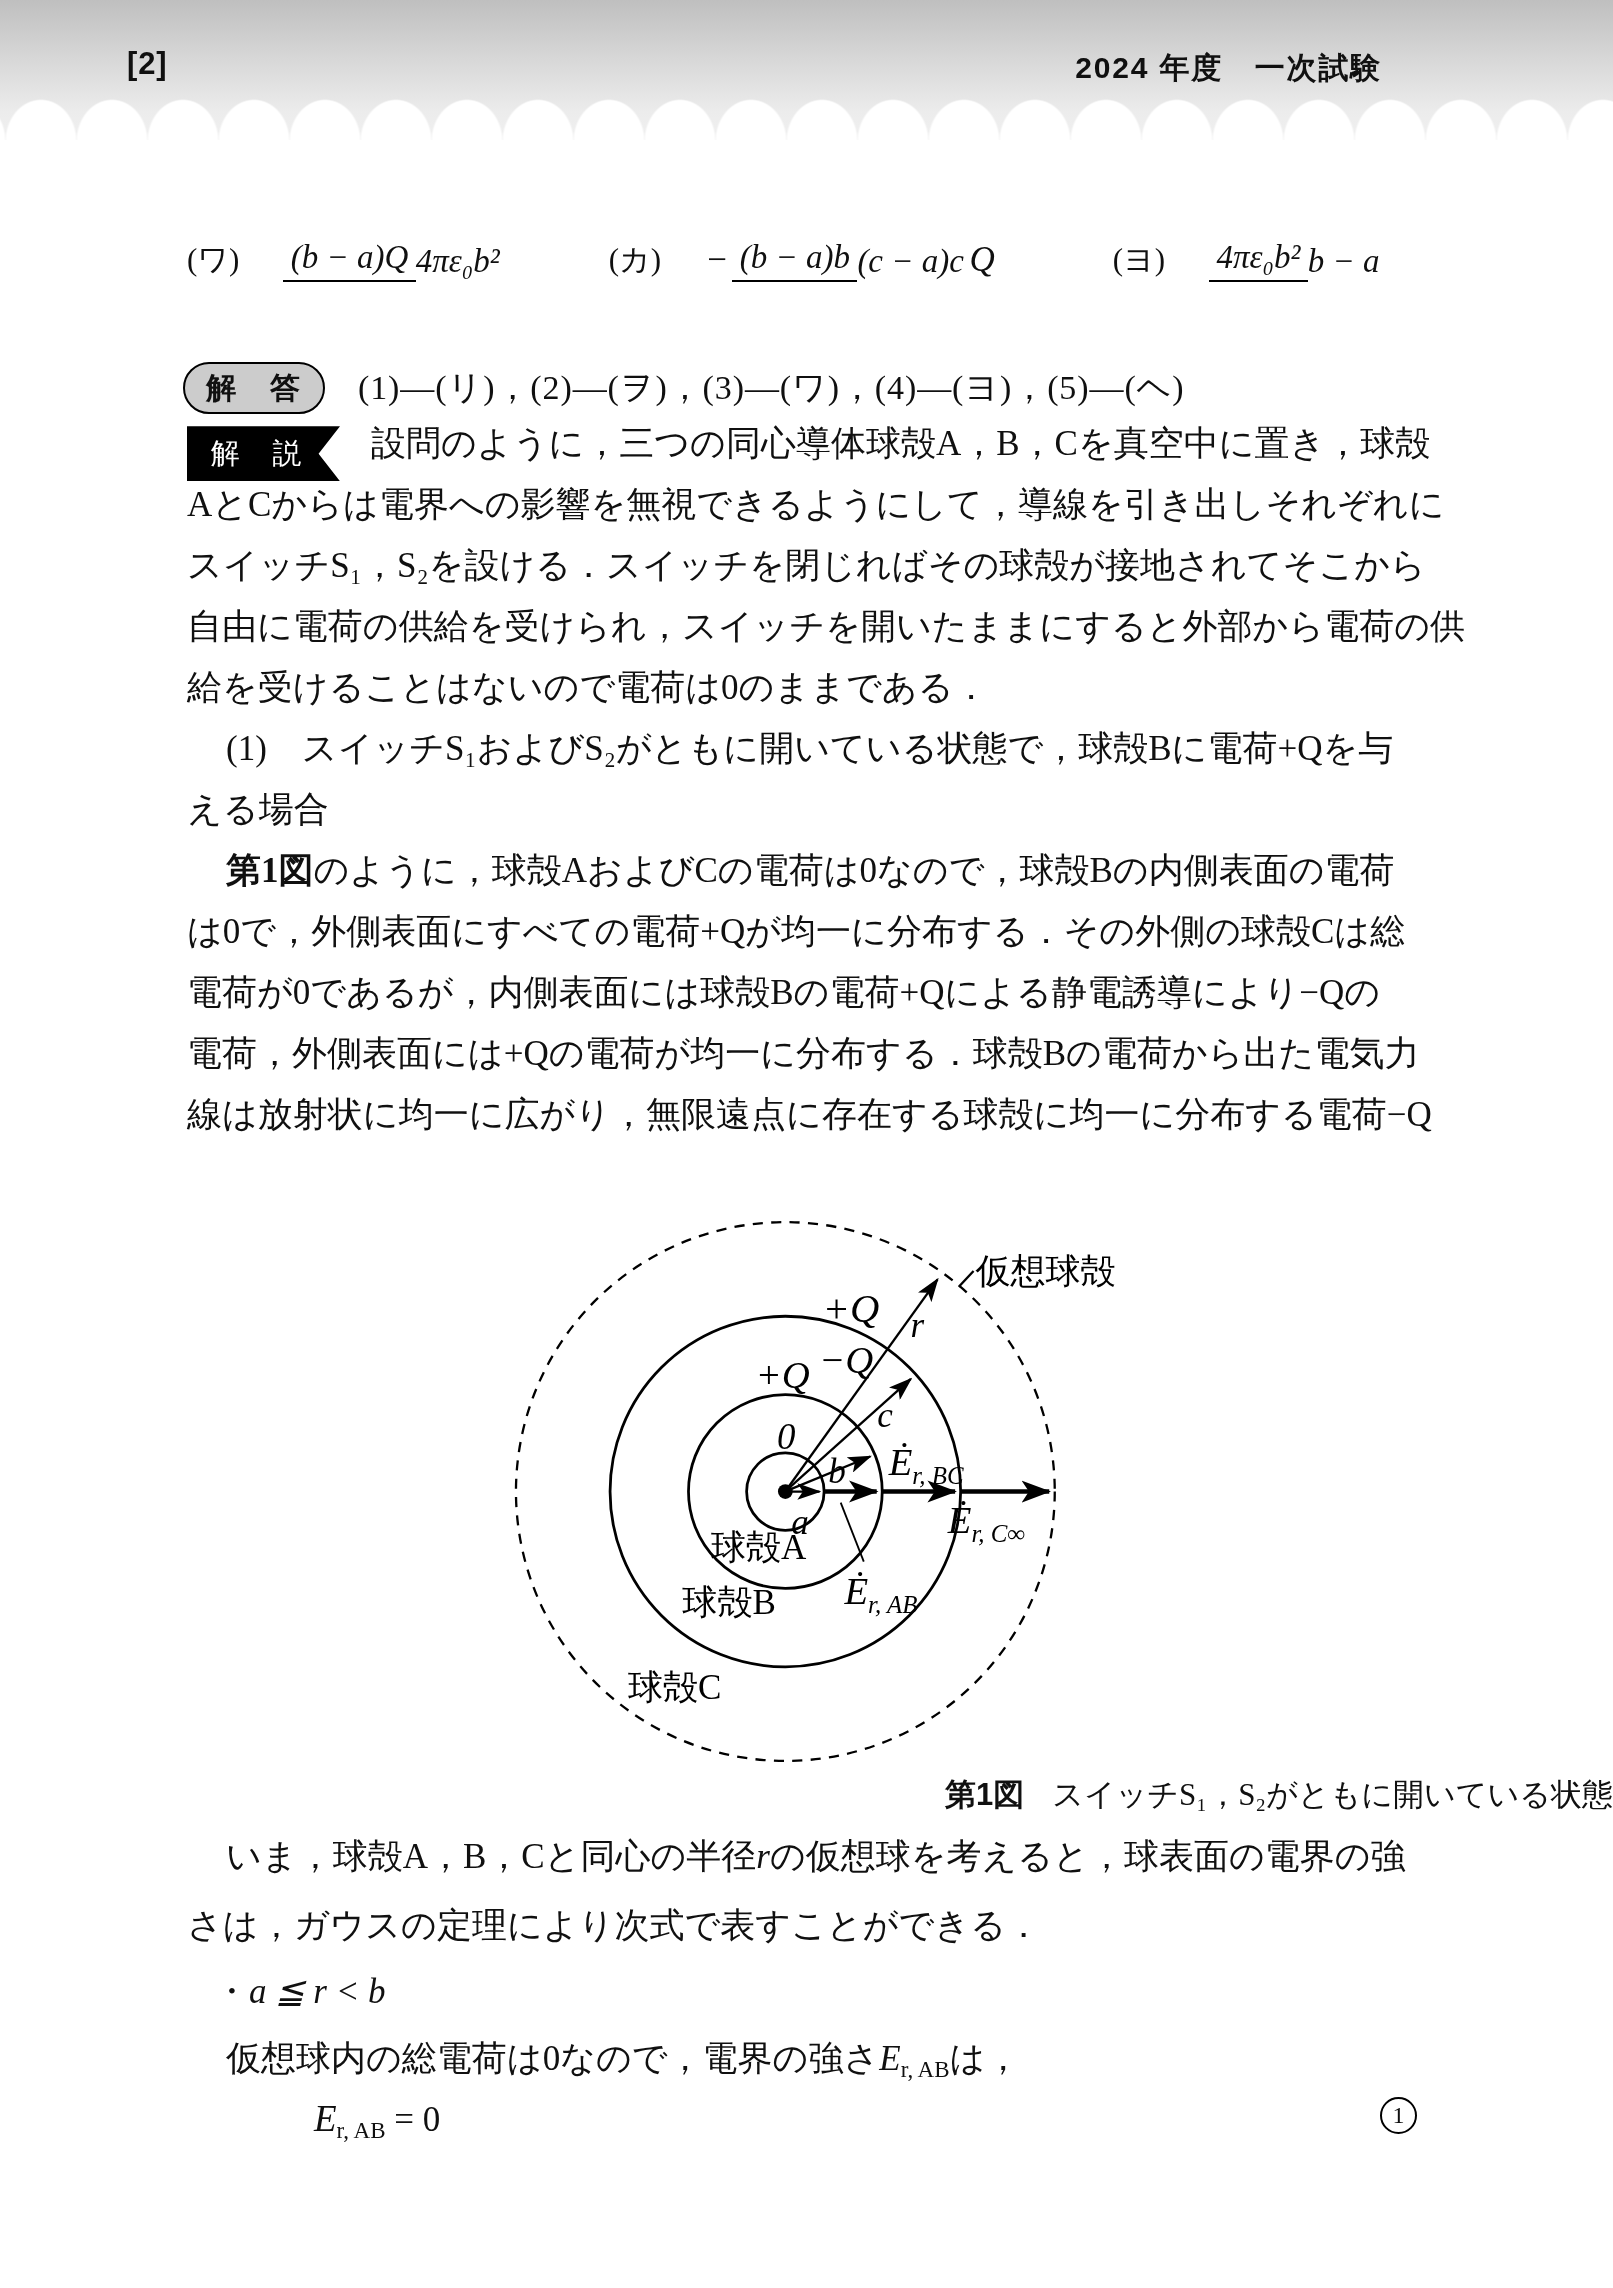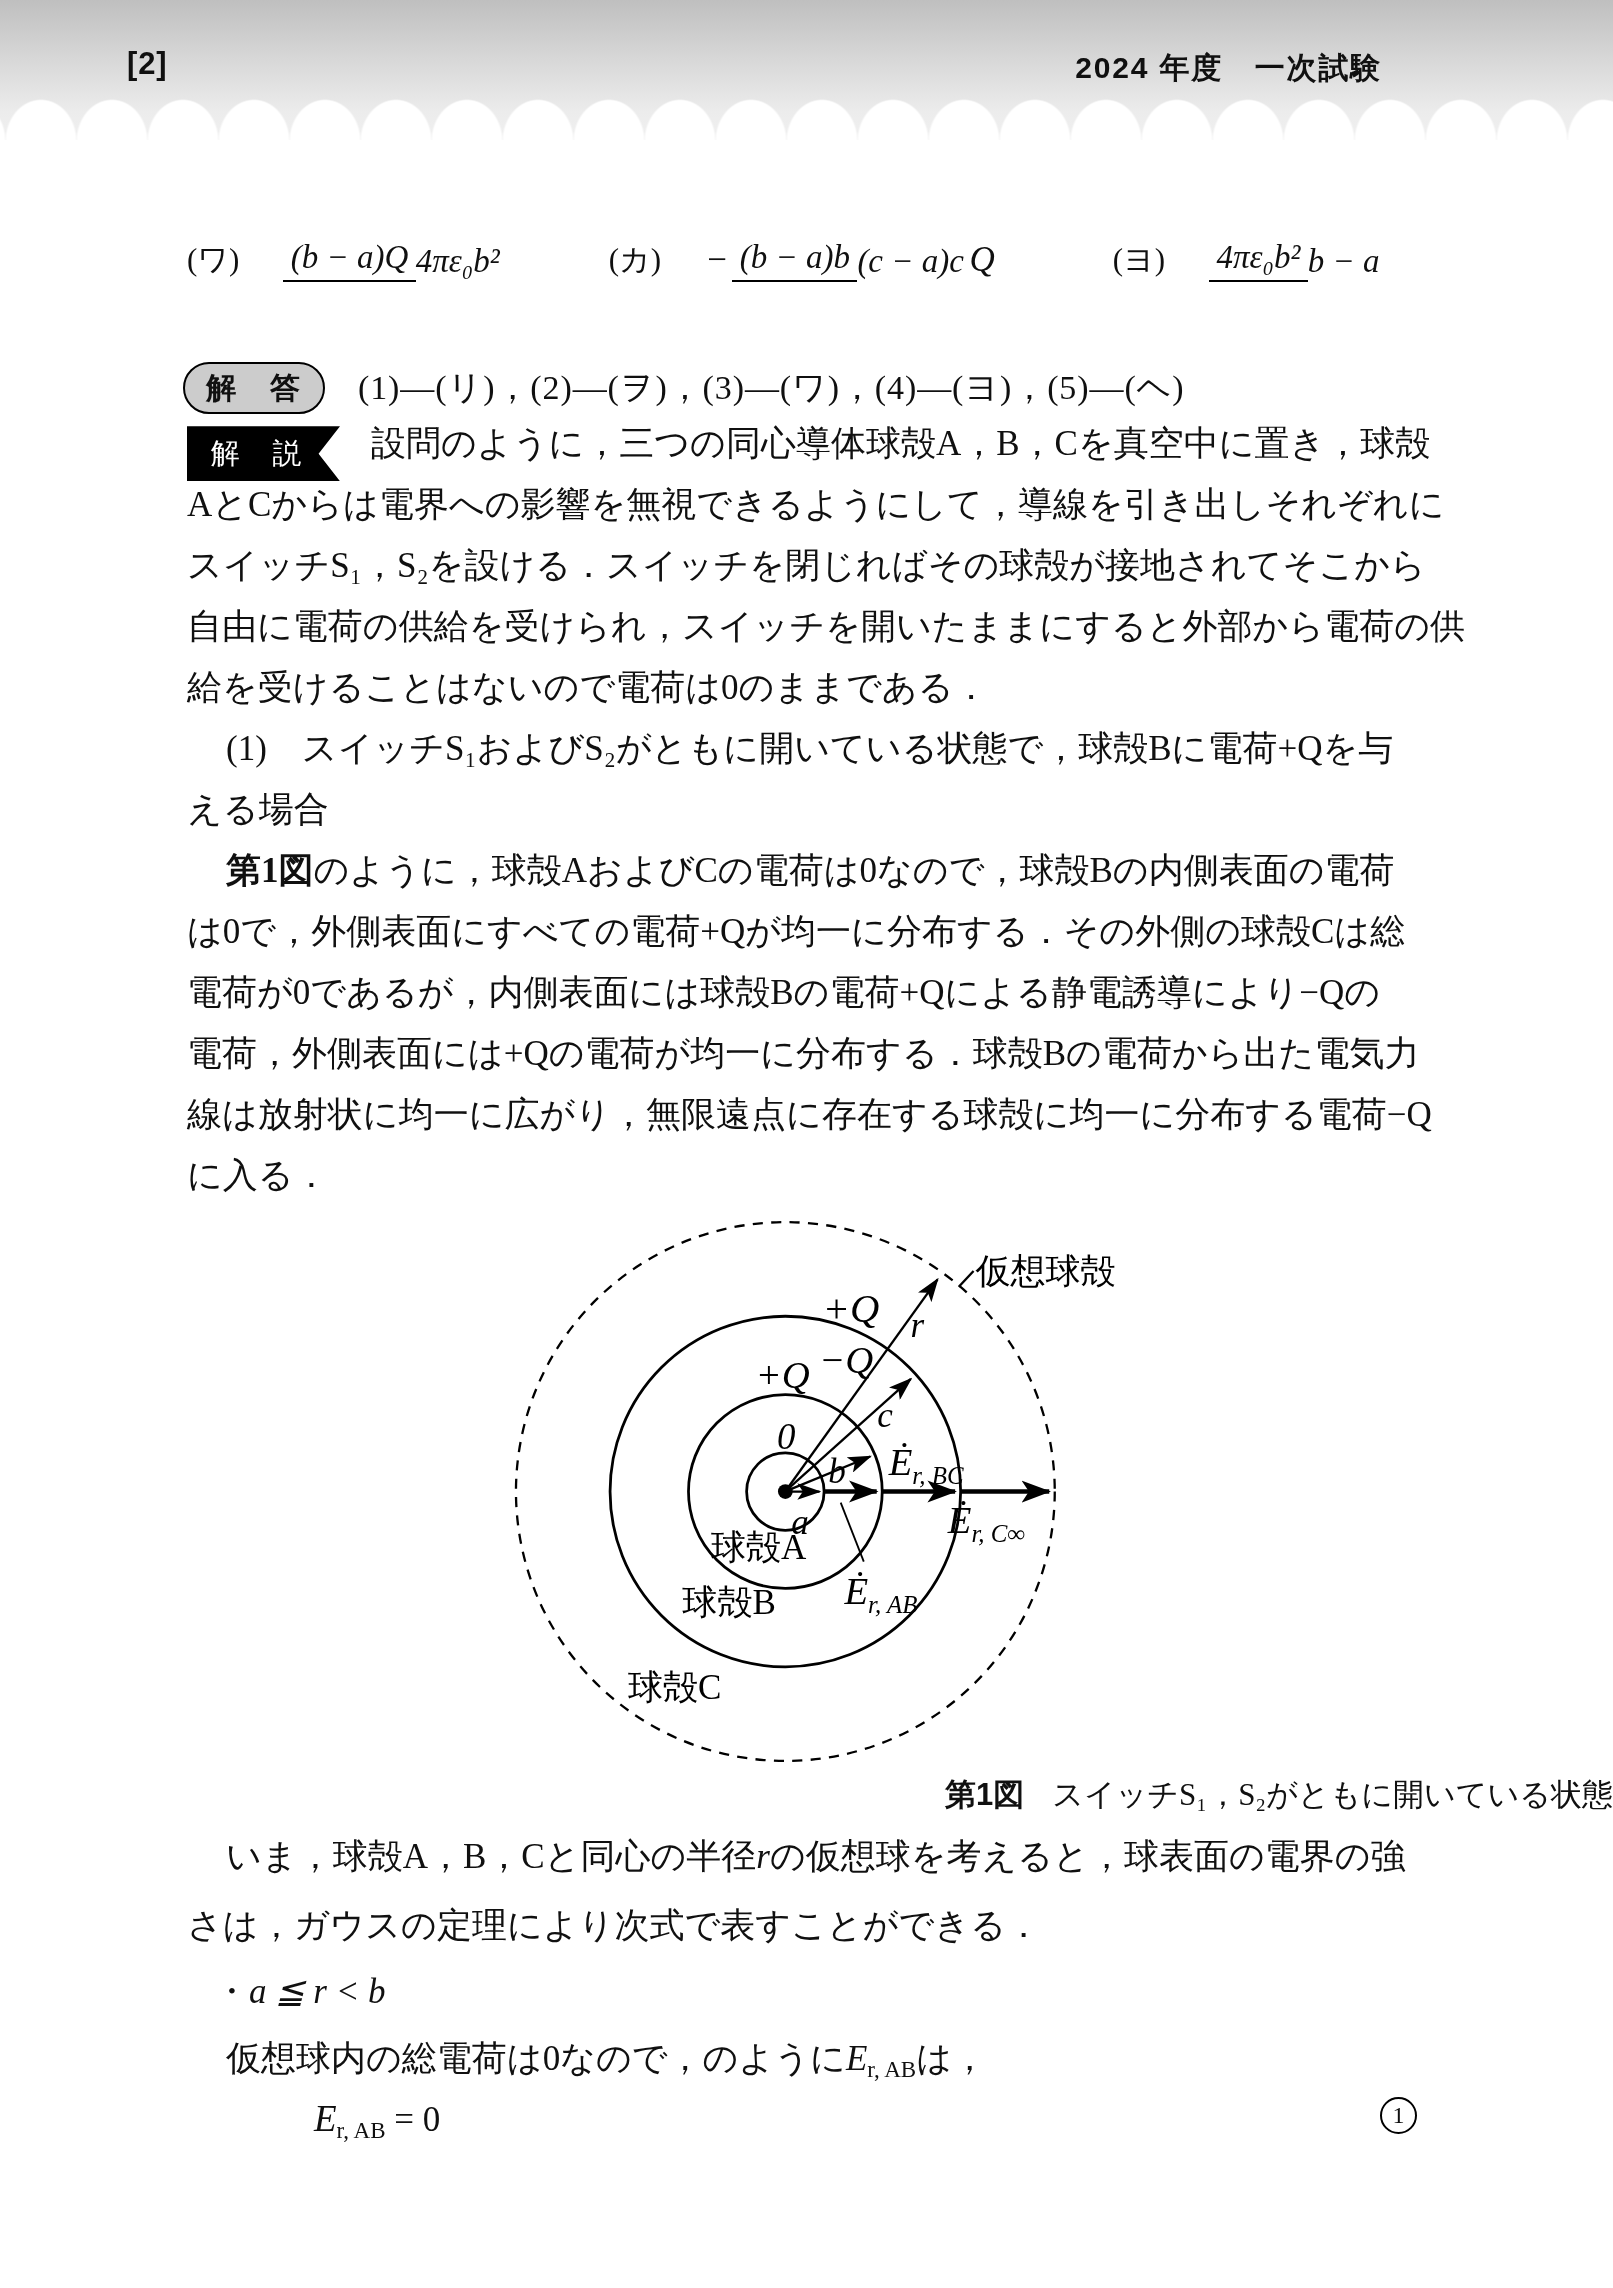--- a/index.html
+++ b/index.html
@@ -103,21 +103,20 @@
     <div class="kline">給を受けることはないので電荷は0のままである．</div>
     <div class="kline indent">(1)　スイッチS₁およびS₂がともに開いている状態で，球殻Bに電荷+Qを与</div>
     <div class="kline">える場合</div>
     <div class="kline indent">
       <span class="bold">第1図</span><span>のように，球殻AおよびCの電荷は0なので，球殻Bの内側表面の電荷</span>
     </div>
     <div class="kline">は0で，外側表面にすべての電荷+Qが均一に分布する．その外側の球殻Cは総</div>
     <div class="kline">電荷が0であるが，内側表面には球殻Bの電荷+Qによる静電誘導により−Qの</div>
     <div class="kline">電荷，外側表面には+Qの電荷が均一に分布する．球殻Bの電荷から出た電気力</div>
     <div class="kline">線は放射状に均一に広がり，無限遠点に存在する球殻に均一に分布する電荷−Q</div>
-    <div class="kline">に入る．</div>
   </div>
 
   <svg class="fig-svg" width="1071" height="572" viewBox="300 1300 1160 620">
     <defs>
       <marker id="mthin" markerUnits="userSpaceOnUse" markerWidth="26" markerHeight="18" refX="24" refY="9" orient="auto">
         <path d="M0,0 L26,9 L0,18 L6,9 Z" fill="#000"></path>
       </marker>
       <marker id="mthick" markerUnits="userSpaceOnUse" markerWidth="32" markerHeight="24" refX="30" refY="12" orient="auto">
         <path d="M0,0 L32,12 L0,24 L8,12 Z" fill="#000"></path>
       </marker>
@@ -172,21 +171,21 @@
   </div>
 
   <div class="bline indent" style="top:1833px;">
     <span>いま，球殻A，B，Cと同心の半径</span><span class="mathv">r</span><span>の仮想球を考えると，球表面の電界の強</span>
   </div>
   <div class="bline" style="top:1902px;">さは，ガウスの定理により次式で表すことができる．</div>
   <div class="bline" style="top:1968px;left:214px;">
     <span>・</span><span class="mathv">a ≦ r &lt; b</span>
   </div>
   <div class="bline indent" style="top:2035px;">
-    <span>仮想球内の総電荷は0なので，のように</span><span class="mathv">E</span><span class="subtxt">r, AB</span><span>は，</span>
+    <span>仮想球内の総電荷は0なので，電界の強さ</span><span class="mathv">E</span><span class="subtxt">r, AB</span><span>は，</span>
   </div>
   <div class="eq-line" style="top:2097px;">
     <span class="mathv" style="font-size:37px;">E</span><span class="subtxt">r, AB</span>&nbsp;<span>= 0</span>
   </div>
   <div class="eq-no">1</div>
 
 </div>
 
 
 </body></html>

